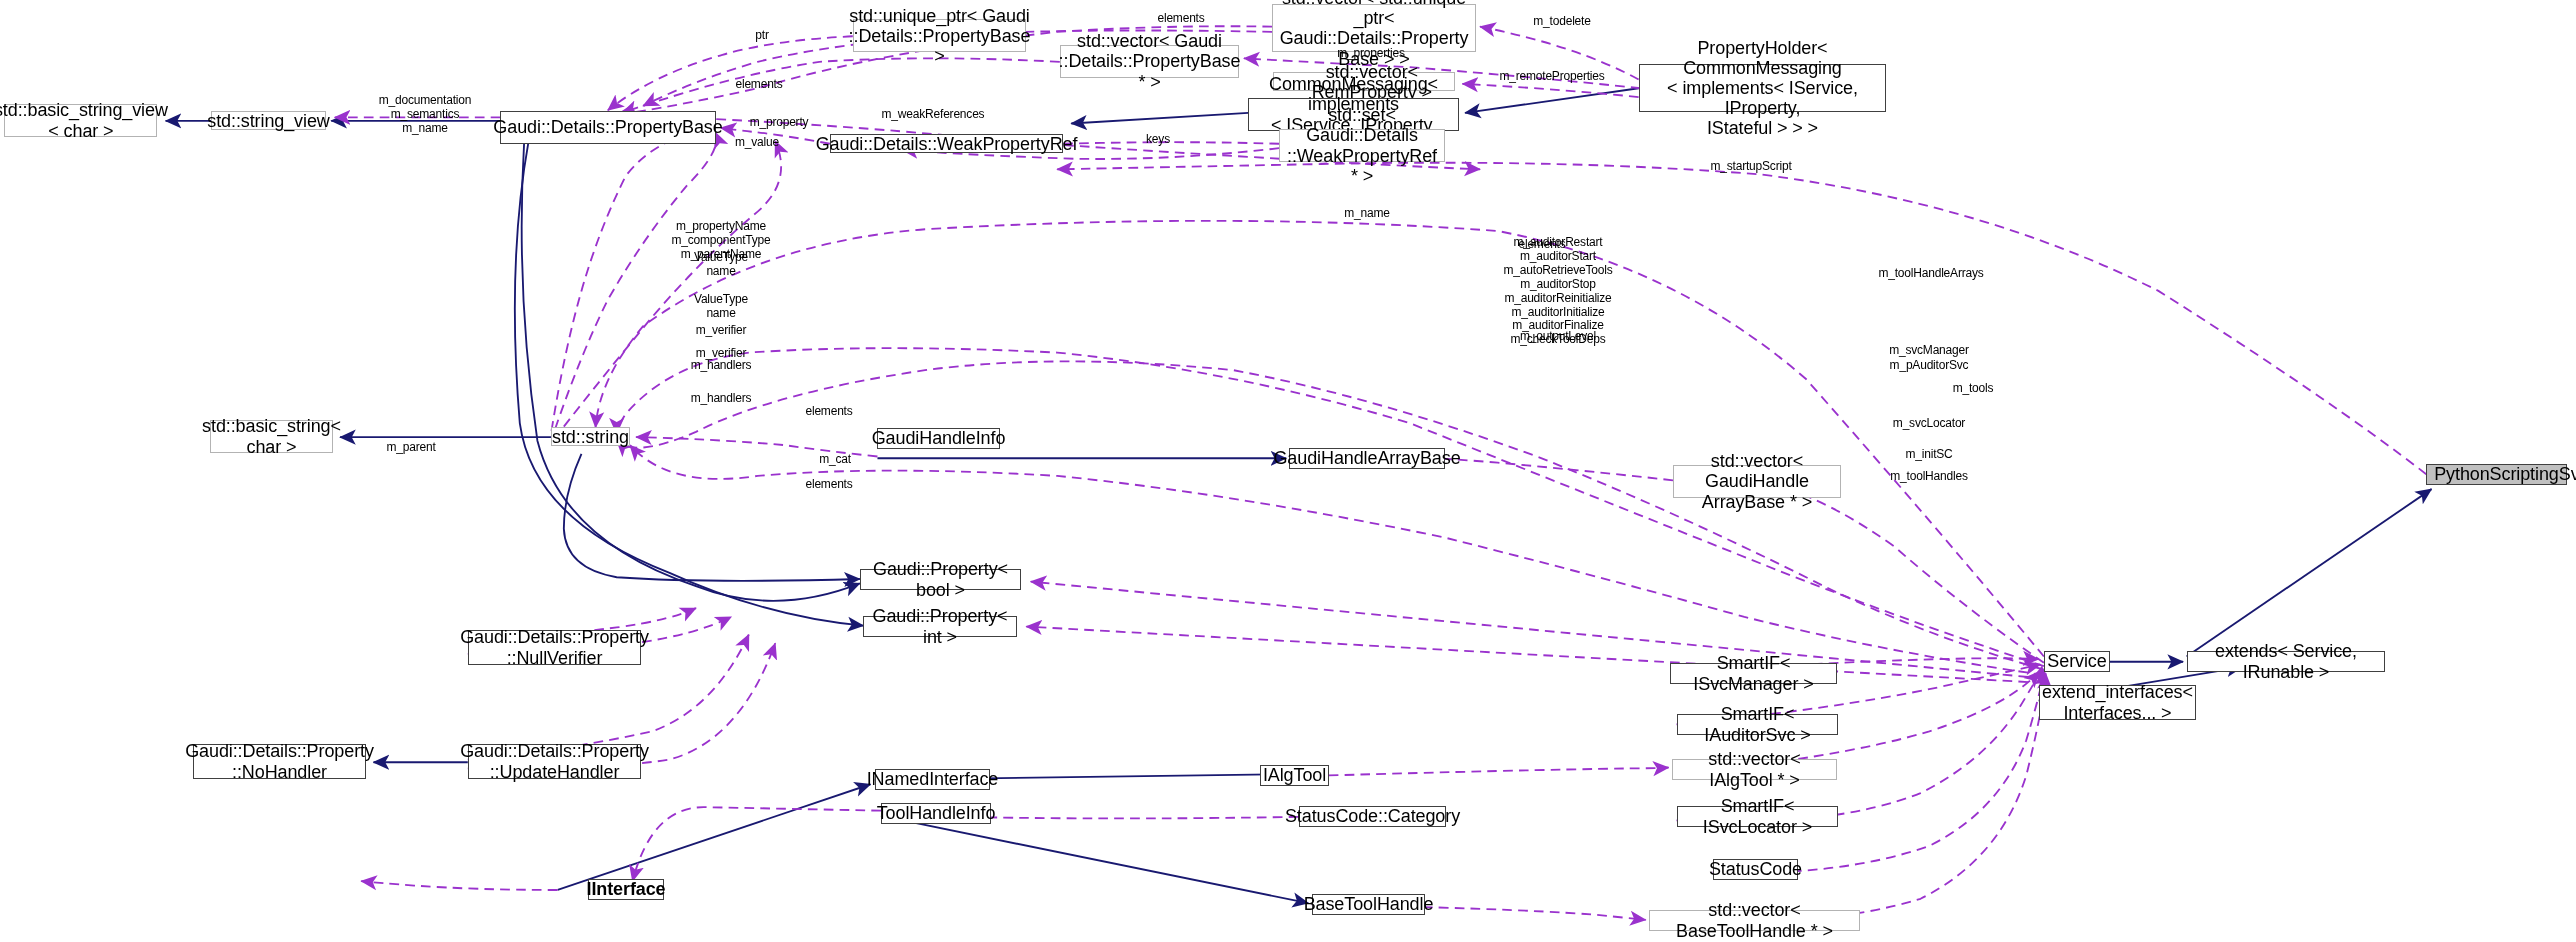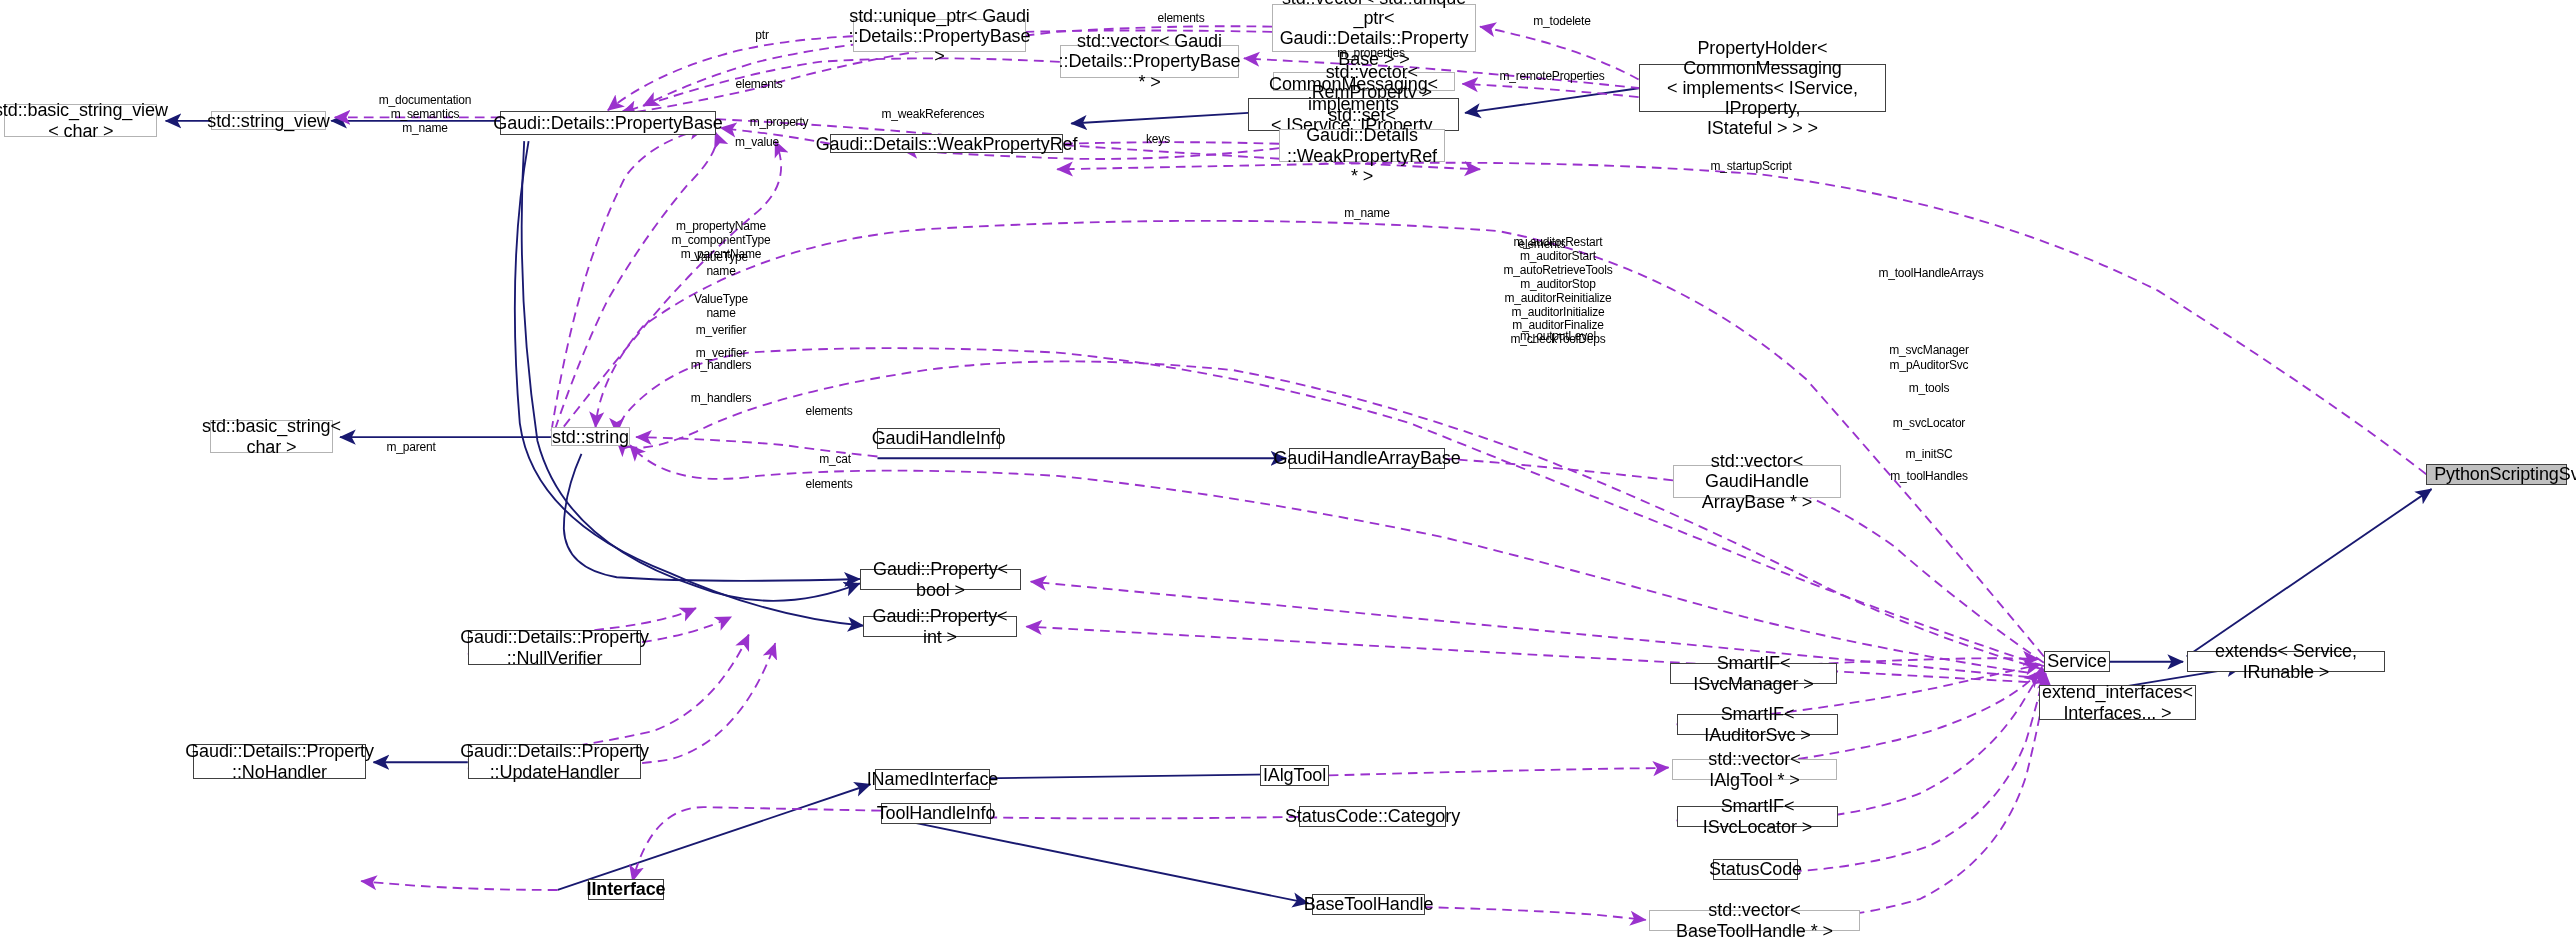--- a/index.html
+++ b/index.html
@@ -137,21 +137,21 @@
       <path d="M1444,36 Q1250,32 1100,38 Q950,48 860,70 Q790,90 730,120"></path>
       <path d="M626,489 Q640,400 660,330 Q680,260 710,200 Q740,160 800,146"></path>
       <path d="M630,487 Q660,400 690,340 Q730,270 780,210 Q820,170 812,150"></path>
       <path d="M640,484 Q690,420 740,360 Q800,290 860,240 Q900,205 880,160"></path>
     </g>
   </svg>
 
   <div class="node faint" style="left:4.4px;  top:104px;  width:153px; height:33px;">std::basic_string_view
 &lt; char &gt;</div>
   <div class="node faint" style="left:211px; top:111px;  width:115px; height:19.4px;">std::string_view</div>
-  <div class="node solid" style="left:500px; top:111px;  width:216px; height:24px;">Gaudi::Details::PropertyBase</div>
+  <div class="node solid" style="left:500px; top:111px;  width:216px; height:33px;">Gaudi::Details::PropertyBase</div>
   <div class="node faint" style="left:853px; top:19.4px;   width:173px; height:33px;">std::unique_ptr&lt; Gaudi
 ::Details::PropertyBase &gt;</div>
   <div class="node faint" style="left:1272px;top:4.4px;    width:204px; height:48px;">std::vector&lt; std::unique
 _ptr&lt; Gaudi::Details::Property
 Base &gt; &gt;</div>
   <div class="node faint" style="left:1060px;top:45px;   width:179px; height:33px;">std::vector&lt; Gaudi
 ::Details::PropertyBase * &gt;</div>
   <div class="node faint" style="left:1273px;top:72px;   width:182px; height:19.4px;padding-left:20px;">std::vector&lt; RemProperty &gt;</div>
   <div class="node solid" style="left:1639px;top:64px;   width:247px; height:48px;">PropertyHolder&lt; CommonMessaging
 &lt; implements&lt; IService, IProperty,
@@ -225,21 +225,21 @@
 m_auditorFinalize
 m_checkToolDeps</div>
   <div class="elabel" style="left:721px; top:307px;">ValueType
 name</div>
   <div class="elabel" style="left:721px; top:331px;">m_verifier</div>
   <div class="elabel" style="left:1558px;top:337px;">m_outputLevel</div>
   <div class="elabel" style="left:721px; top:354px;">m_verifier</div>
   <div class="elabel" style="left:721px; top:366px;">m_handlers</div>
   <div class="elabel" style="left:1929px;top:351px;">m_svcManager</div>
   <div class="elabel" style="left:1929px;top:366px;">m_pAuditorSvc</div>
-  <div class="elabel" style="left:1929px;top:389px;">m_tools</div>
+  <div class="elabel" style="left:1973px;top:389px;">m_tools</div>
   <div class="elabel" style="left:721px; top:399px;">m_handlers</div>
   <div class="elabel" style="left:829px; top:412px;">elements</div>
   <div class="elabel" style="left:1929px;top:424px;">m_svcLocator</div>
   <div class="elabel" style="left:411px; top:448px;">m_parent</div>
   <div class="elabel" style="left:835px; top:460px;">m_cat</div>
   <div class="elabel" style="left:1929px;top:455px;">m_initSC</div>
   <div class="elabel" style="left:1929px;top:477px;">m_toolHandles</div>
   <div class="elabel" style="left:829px; top:485px;">elements</div>
 
 </div>

